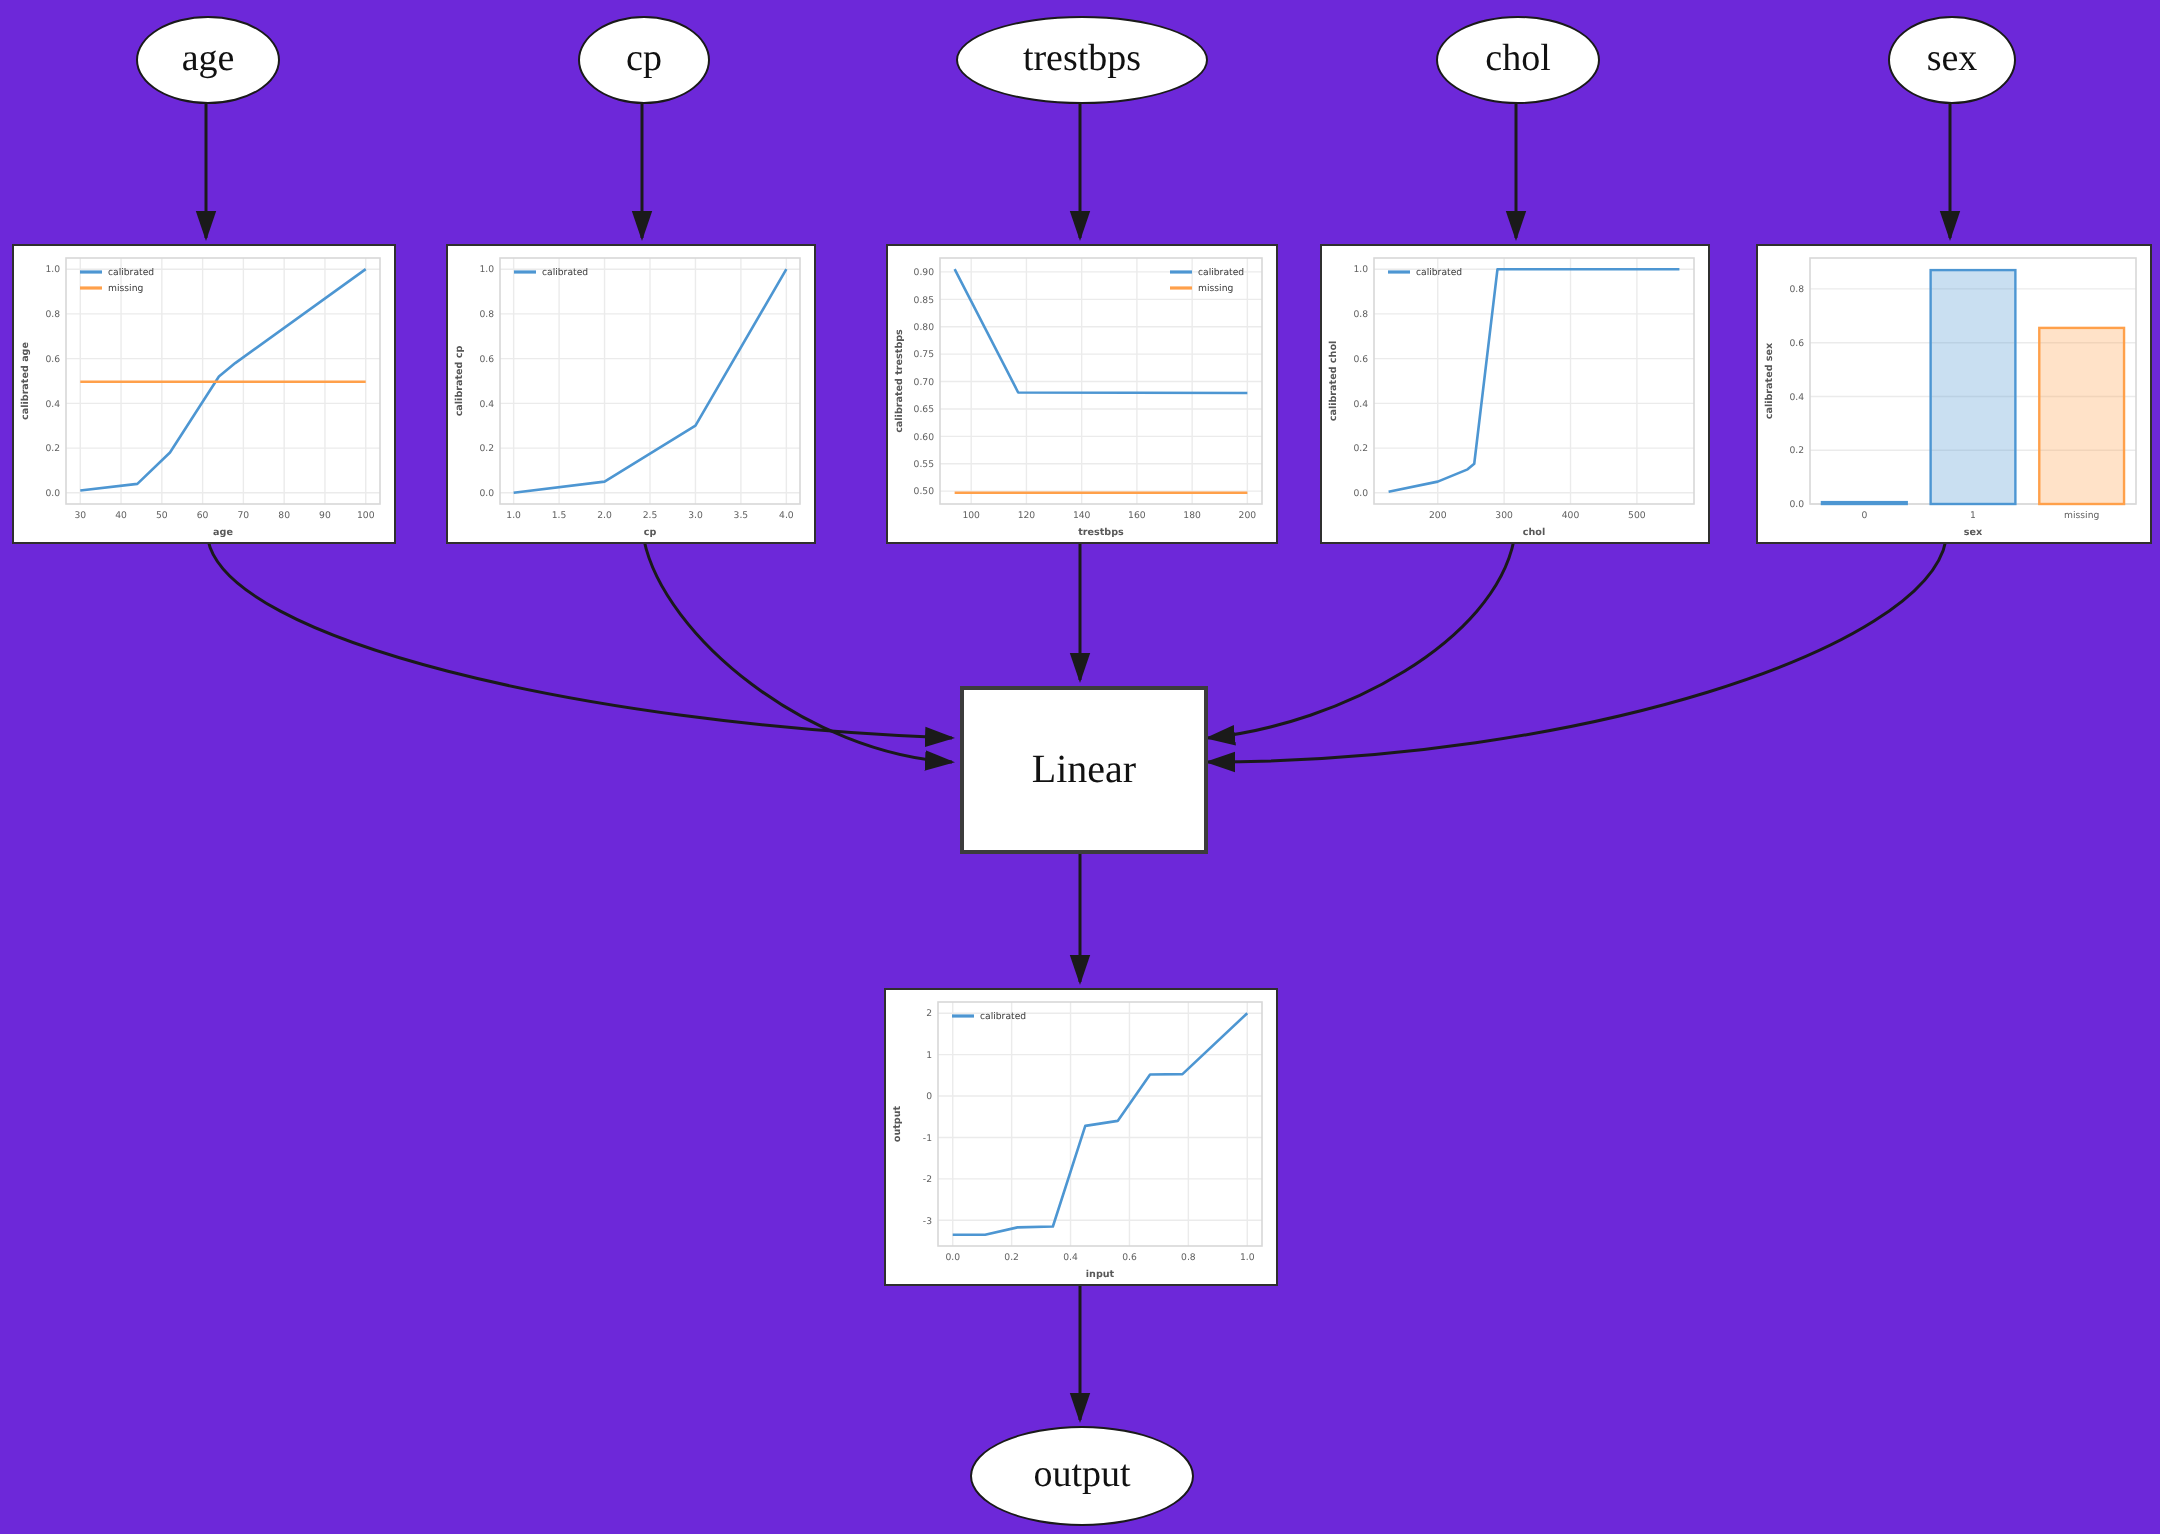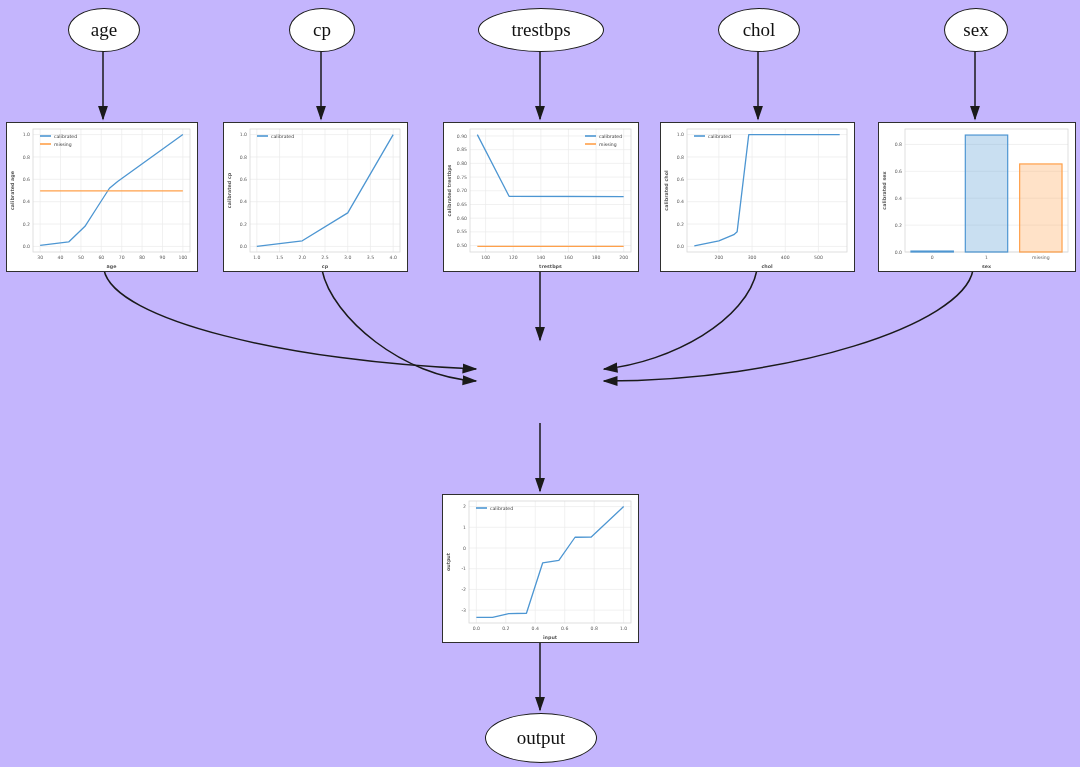--- a/index.html
+++ b/index.html
@@ -1,16 +1,16 @@
 <!DOCTYPE html>
 <html><head>
 <meta charset="utf-8">
 <style>
   html,body{margin:0;padding:0;background:#ffffff;}
-  .page{position:relative;width:1080px;height:767px;background:#c4b5fd;overflow:hidden;
+  .page{position:relative;width:1080px;height:767px;background:#6d28d9;overflow:hidden;
         font-family:"Liberation Serif","DejaVu Serif",serif;}
   .edges{position:absolute;left:0;top:0;pointer-events:none;}
   .node{position:absolute;display:flex;align-items:center;justify-content:center;
         background:#ffffff;color:#111;}
   .ellipse{border:1px solid #1a1a1a;border-radius:50%;font-size:19px;}
   .linear-box{border:2px solid #3c3c3c;font-size:20px;}
   .plot-card{position:absolute;background:#ffffff;border:1px solid #2f2f2f;box-sizing:content-box;}
   .plot-card svg{display:block;font-family:"DejaVu Sans",sans-serif;}
 </style>
 </head>
@@ -228,20 +228,23 @@
         <text x="161.83333333333334" y="136" text-anchor="middle" font-size="4.6" fill="#606060">missing</text>
         <rect x="26" y="6" width="163" height="123" fill="none" stroke="#d8d8d8" stroke-width="0.8"></rect>
         <rect x="31.976666666666663" y="128.05901639344262" width="42.38" height="0.9409836065573813" fill="#4d96d2" fill-opacity="0.3" stroke="#4d96d2" stroke-width="1.2"></rect>
         <rect x="86.31" y="12.049180327868854" width="42.38" height="116.95081967213115" fill="#4d96d2" fill-opacity="0.3" stroke="#4d96d2" stroke-width="1.2"></rect>
         <rect x="140.64333333333335" y="40.950819672131146" width="42.38" height="88.04918032786885" fill="#ffa04a" fill-opacity="0.3" stroke="#ffa04a" stroke-width="1.2"></rect>
         <text x="107.5" y="144.5" text-anchor="middle" font-size="4.8" fill="#585858" font-weight="bold">sex</text>
         <text x="7" y="67.5" text-anchor="middle" font-size="4.8" fill="#585858" font-weight="bold" transform="rotate(-90 7 67.5)">calibrated sex</text>
       </svg>
     </div>
 
+  <div class="node linear-box" style="left:480px;top:343px;width:120px;height:80px;">
+    <span>Linear</span>
+  </div>
 
   <div class="plot-card" id="plot-output" style="left:442px;top:494px;width:195px;height:147px;">
       <svg width="195" height="147">
         <rect x="26" y="6" width="162" height="122" fill="#ffffff"></rect>
         <line x1="26" x2="188" y1="115.15789473684211" y2="115.15789473684211" stroke="#ebebeb" stroke-width="0.7"></line>
         <text x="23" y="116.7578947368421" text-anchor="end" font-size="4.6" fill="#606060">-3</text>
         <line x1="26" x2="188" y1="94.44482173174873" y2="94.44482173174873" stroke="#ebebeb" stroke-width="0.7"></line>
         <text x="23" y="96.04482173174873" text-anchor="end" font-size="4.6" fill="#606060">-2</text>
         <line x1="26" x2="188" y1="73.73174872665535" y2="73.73174872665535" stroke="#ebebeb" stroke-width="0.7"></line>
         <text x="23" y="75.33174872665535" text-anchor="end" font-size="4.6" fill="#606060">-1</text>

